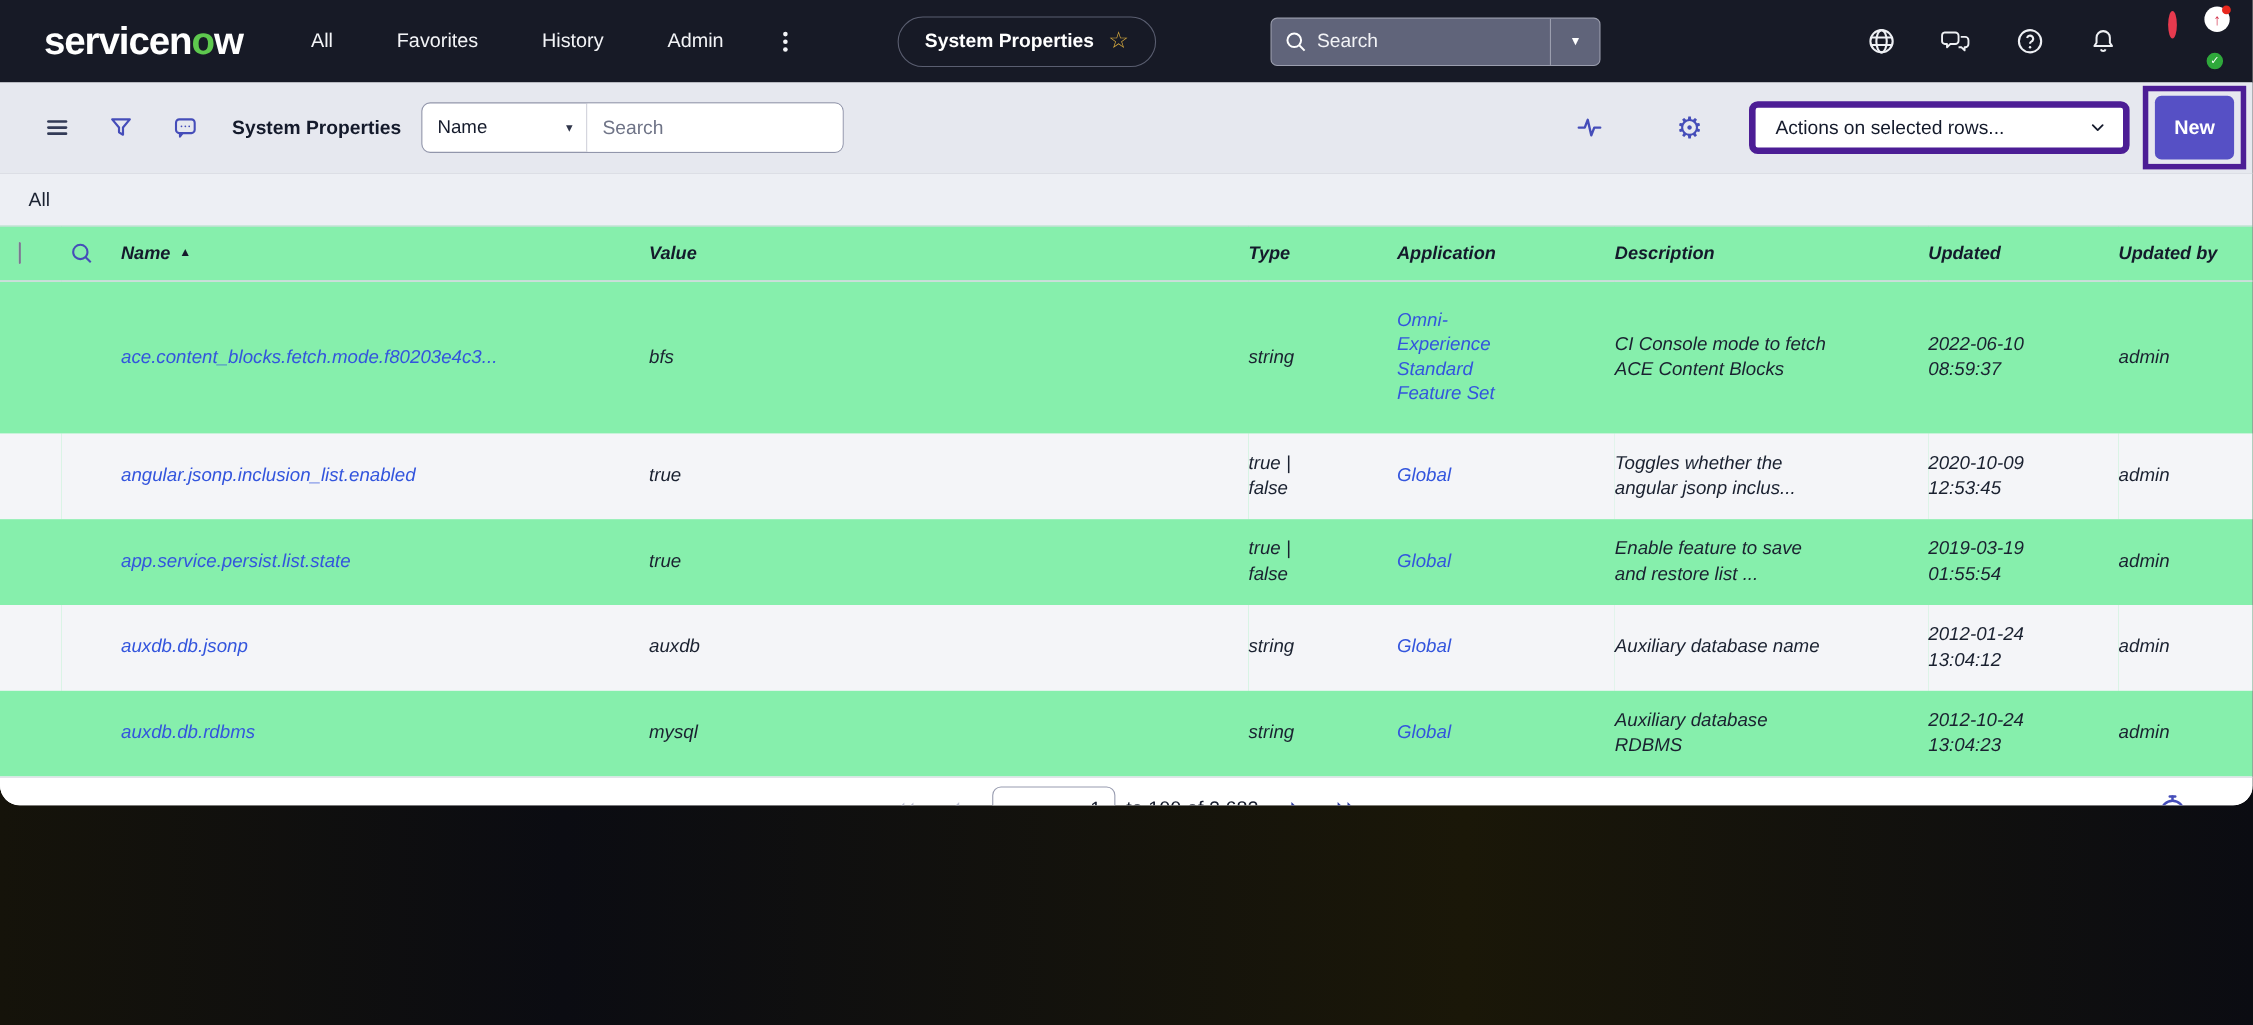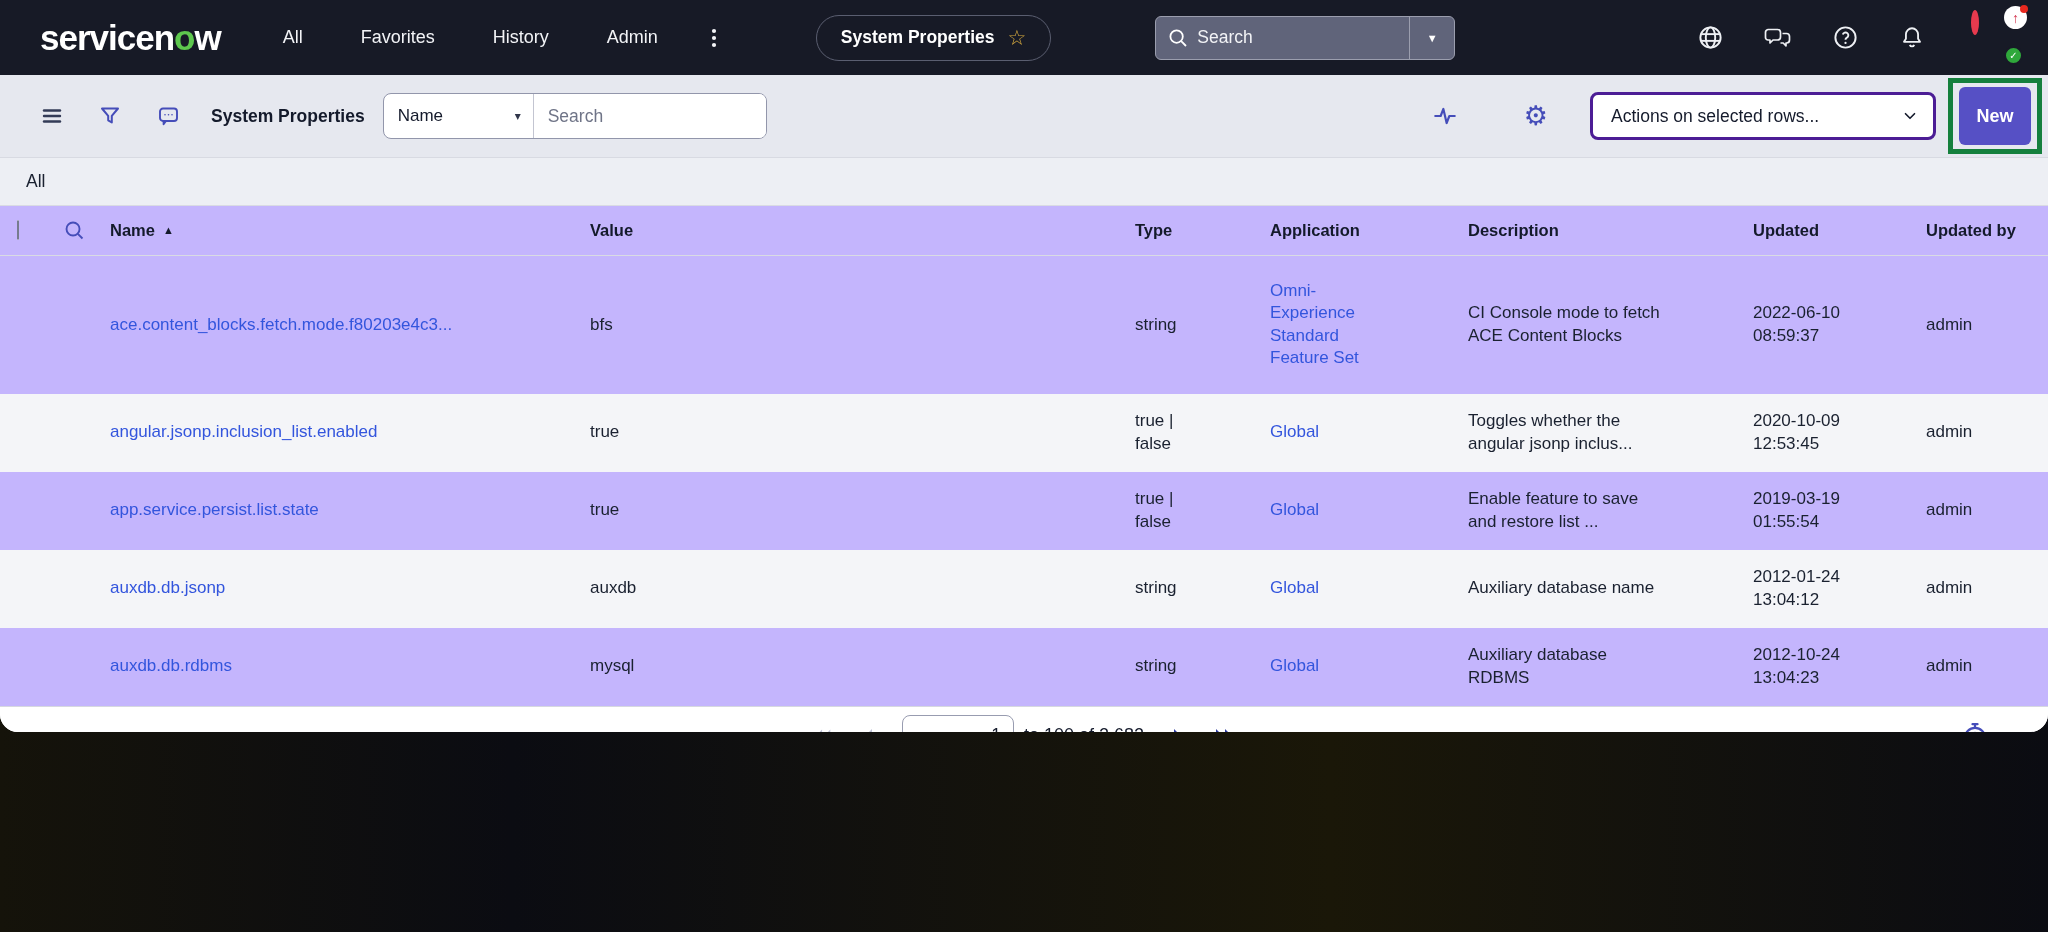--- a/index.html
+++ b/index.html
@@ -53,35 +53,35 @@
                   padding:0 12px 0 14px; border-right:1px solid #c3c5d1; cursor:pointer;
                   font-size:17px; color:#141a2b; }
   .field-select .sel-caret { font-size:12px; color:#30364a; }
   .list-search input { width:232px; border:none; outline:none; padding:0 14px; font-size:17.5px;
                        color:#141a2b; font-family:inherit; }
   .list-search input::placeholder { color:#6f7487; opacity:1; }
   .tb-right { margin-left:auto; display:flex; align-items:center; }
   .gear-glyph { font-size:27px; color:#454db9; line-height:1; }
   .pulse { margin-right:32px; }
   .gear-btn { margin-right:42px; }
-  .actions-select { width:346px; height:48px; background:#fff; border:3px solid #4c1d95; border-radius:8px;
+  .actions-select { width:346px; height:48px; background:#fff; border:6px solid #4c1d95; border-radius:8px;
                     display:flex; align-items:center; justify-content:space-between; padding:0 14px 0 18px;
                     font-size:17.5px; color:#141a2b; cursor:pointer; white-space:nowrap; }
-  .new-annotation { margin-left:12px; width:94px; height:76px; border:5px solid #15803d;
+  .new-annotation { margin-left:12px; width:94px; height:76px; border:5px solid #4c1d95;
                     display:flex; align-items:center; justify-content:center; }
   .new-button { width:72px; height:58px; background:#5650c5; border:none; border-radius:6px;
                 color:#fff; font-size:18px; font-weight:700; font-family:inherit; cursor:pointer; }
 
   
   .breadcrumb-row { height:48px; background:#edeff4; border-top:1px solid #d8dae2;
                     display:flex; align-items:center; padding:0 26px; }
   .breadcrumb { font-size:17.5px; color:#1a2130; cursor:pointer; }
 
   
-  table { width:2048px; border-collapse:collapse; table-layout:fixed; background:#c4b5fd; }
+  table { width:2048px; border-collapse:collapse; table-layout:fixed; background:#86efac;font-style:italic; }
   thead tr { height:50px; border-top:1px solid #d9dbe3; border-bottom:1px solid #d9dbe3; }
   th { text-align:left; font-size:16.5px; font-weight:700; color:#141a2b; vertical-align:middle; padding:0; }
   .checkbox { width:22px; height:22px; border:1.5px solid #767b8e; border-radius:4px; background:#fff;
               margin:0 0 0 17px; cursor:pointer; }
   .th-search { color:#454db9; }
   .th-search svg { display:block; margin-left:6px; cursor:pointer; }
   .sort-caret { font-size:11px; color:#141a2b; margin-left:8px; vertical-align:2px; }
   tbody tr { height:78px; }
   tbody tr.tall { height:138px; }
   tbody tr:nth-child(even) { background:#f4f5f8; }

